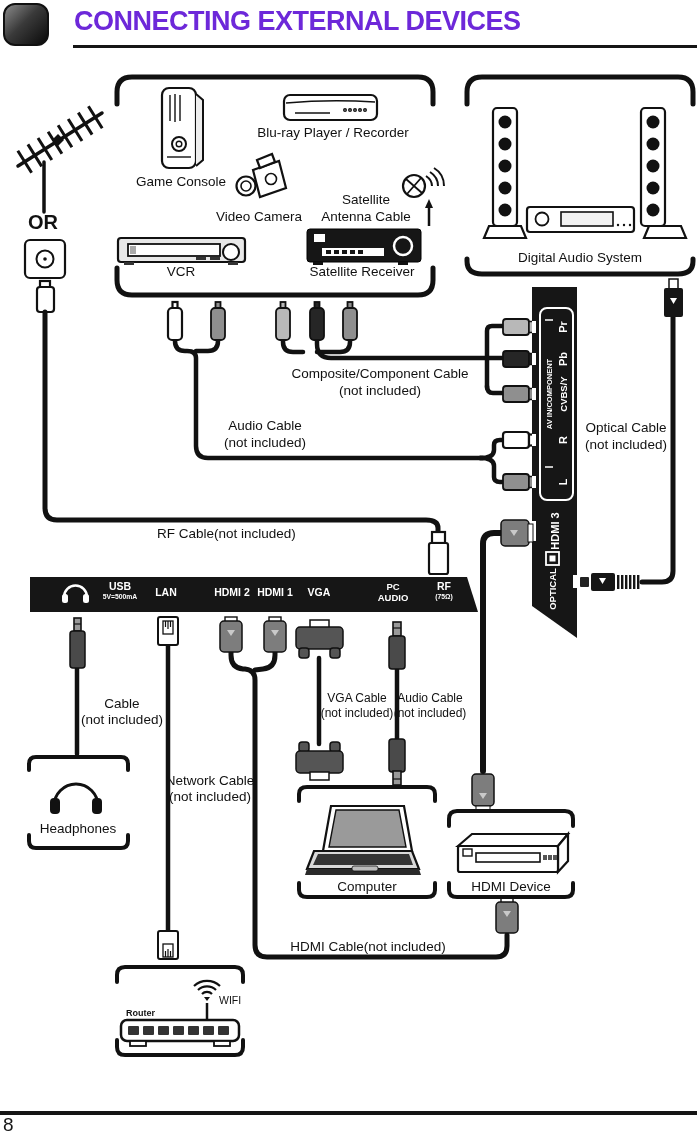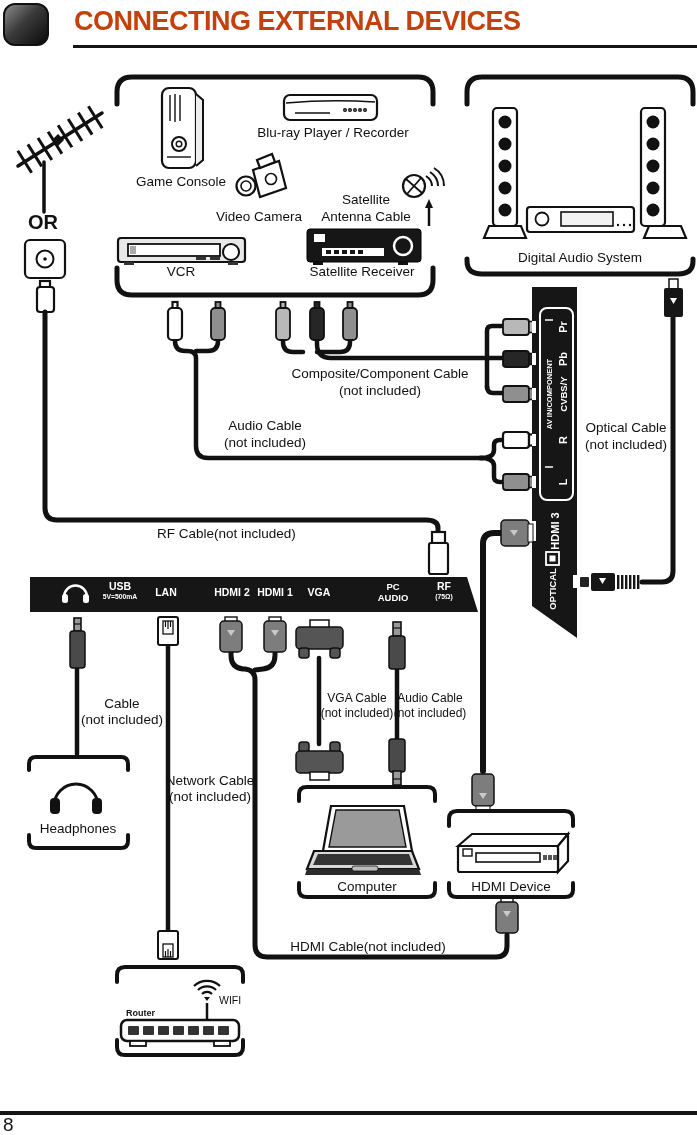--- a/index.html
+++ b/index.html
@@ -1,21 +1,21 @@
 <!DOCTYPE html>
 <html><head>
 <meta charset="utf-8">
 <style>
   html,body{margin:0;padding:0;background:#fff;}
   #page{position:relative;width:697px;height:1135px;background:#fff;overflow:hidden;
         font-family:"Liberation Sans",sans-serif;}
   
   #hdr-icon{position:absolute;left:3px;top:3px;width:46px;height:43px;border-radius:12px;
     background:linear-gradient(135deg,#8a8a8a 0%,#3a3a3a 45%,#0a0a0a 100%);border:2px solid #111;box-sizing:border-box;}
-  #hdr-title{position:absolute;left:74px;top:6px;font-size:27px;font-weight:bold;color:#c2410c;
+  #hdr-title{position:absolute;left:74px;top:6px;font-size:27px;font-weight:bold;color:#6d28d9;
     letter-spacing:-0.5px;white-space:nowrap;}
   #hdr-rule{position:absolute;left:73px;top:45px;width:624px;height:3px;background:#151515;}
   
   #ftr-rule{position:absolute;left:0;top:1111px;width:697px;height:4px;background:#151515;}
   #ftr-page{position:absolute;left:3px;top:1114px;font-size:19px;color:#151515;}
   
   svg text{font-family:"Liberation Sans",sans-serif;}
   .lbl{font-size:13.5px;fill:#111;text-anchor:middle;}
   .lbl-s{font-size:12px;fill:#111;text-anchor:middle;}
   .lbl-left{text-anchor:start;}

